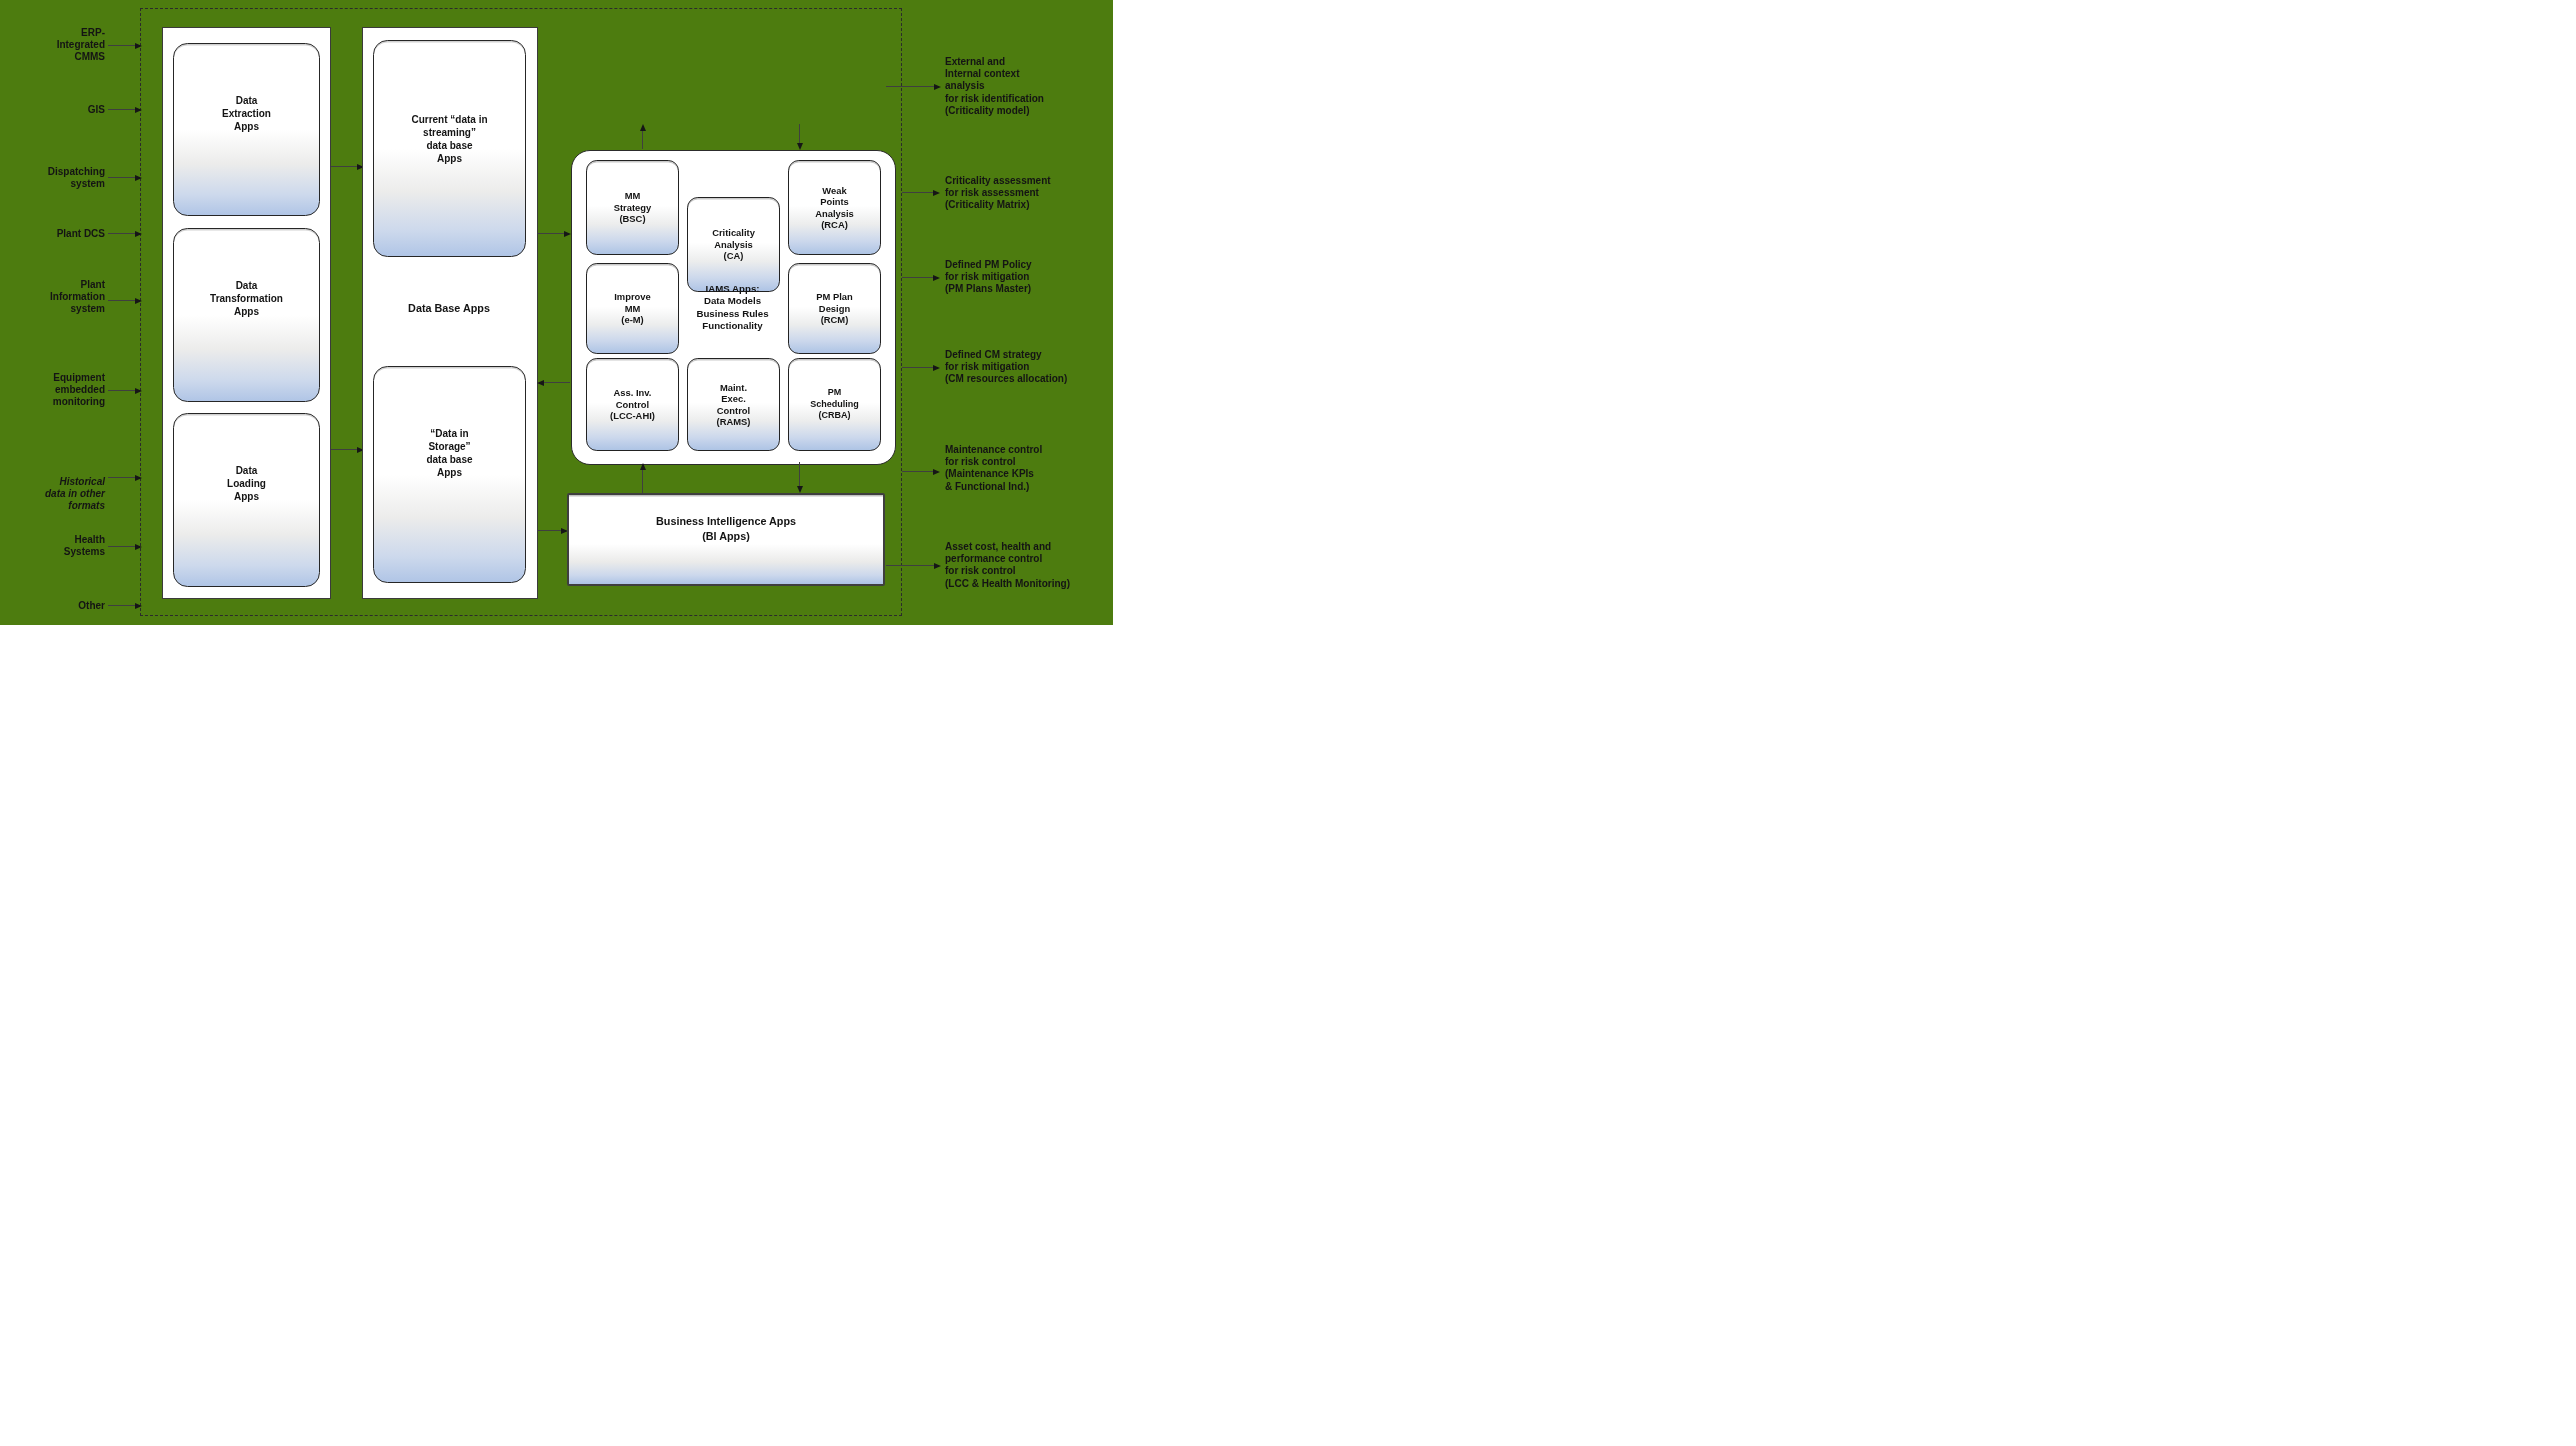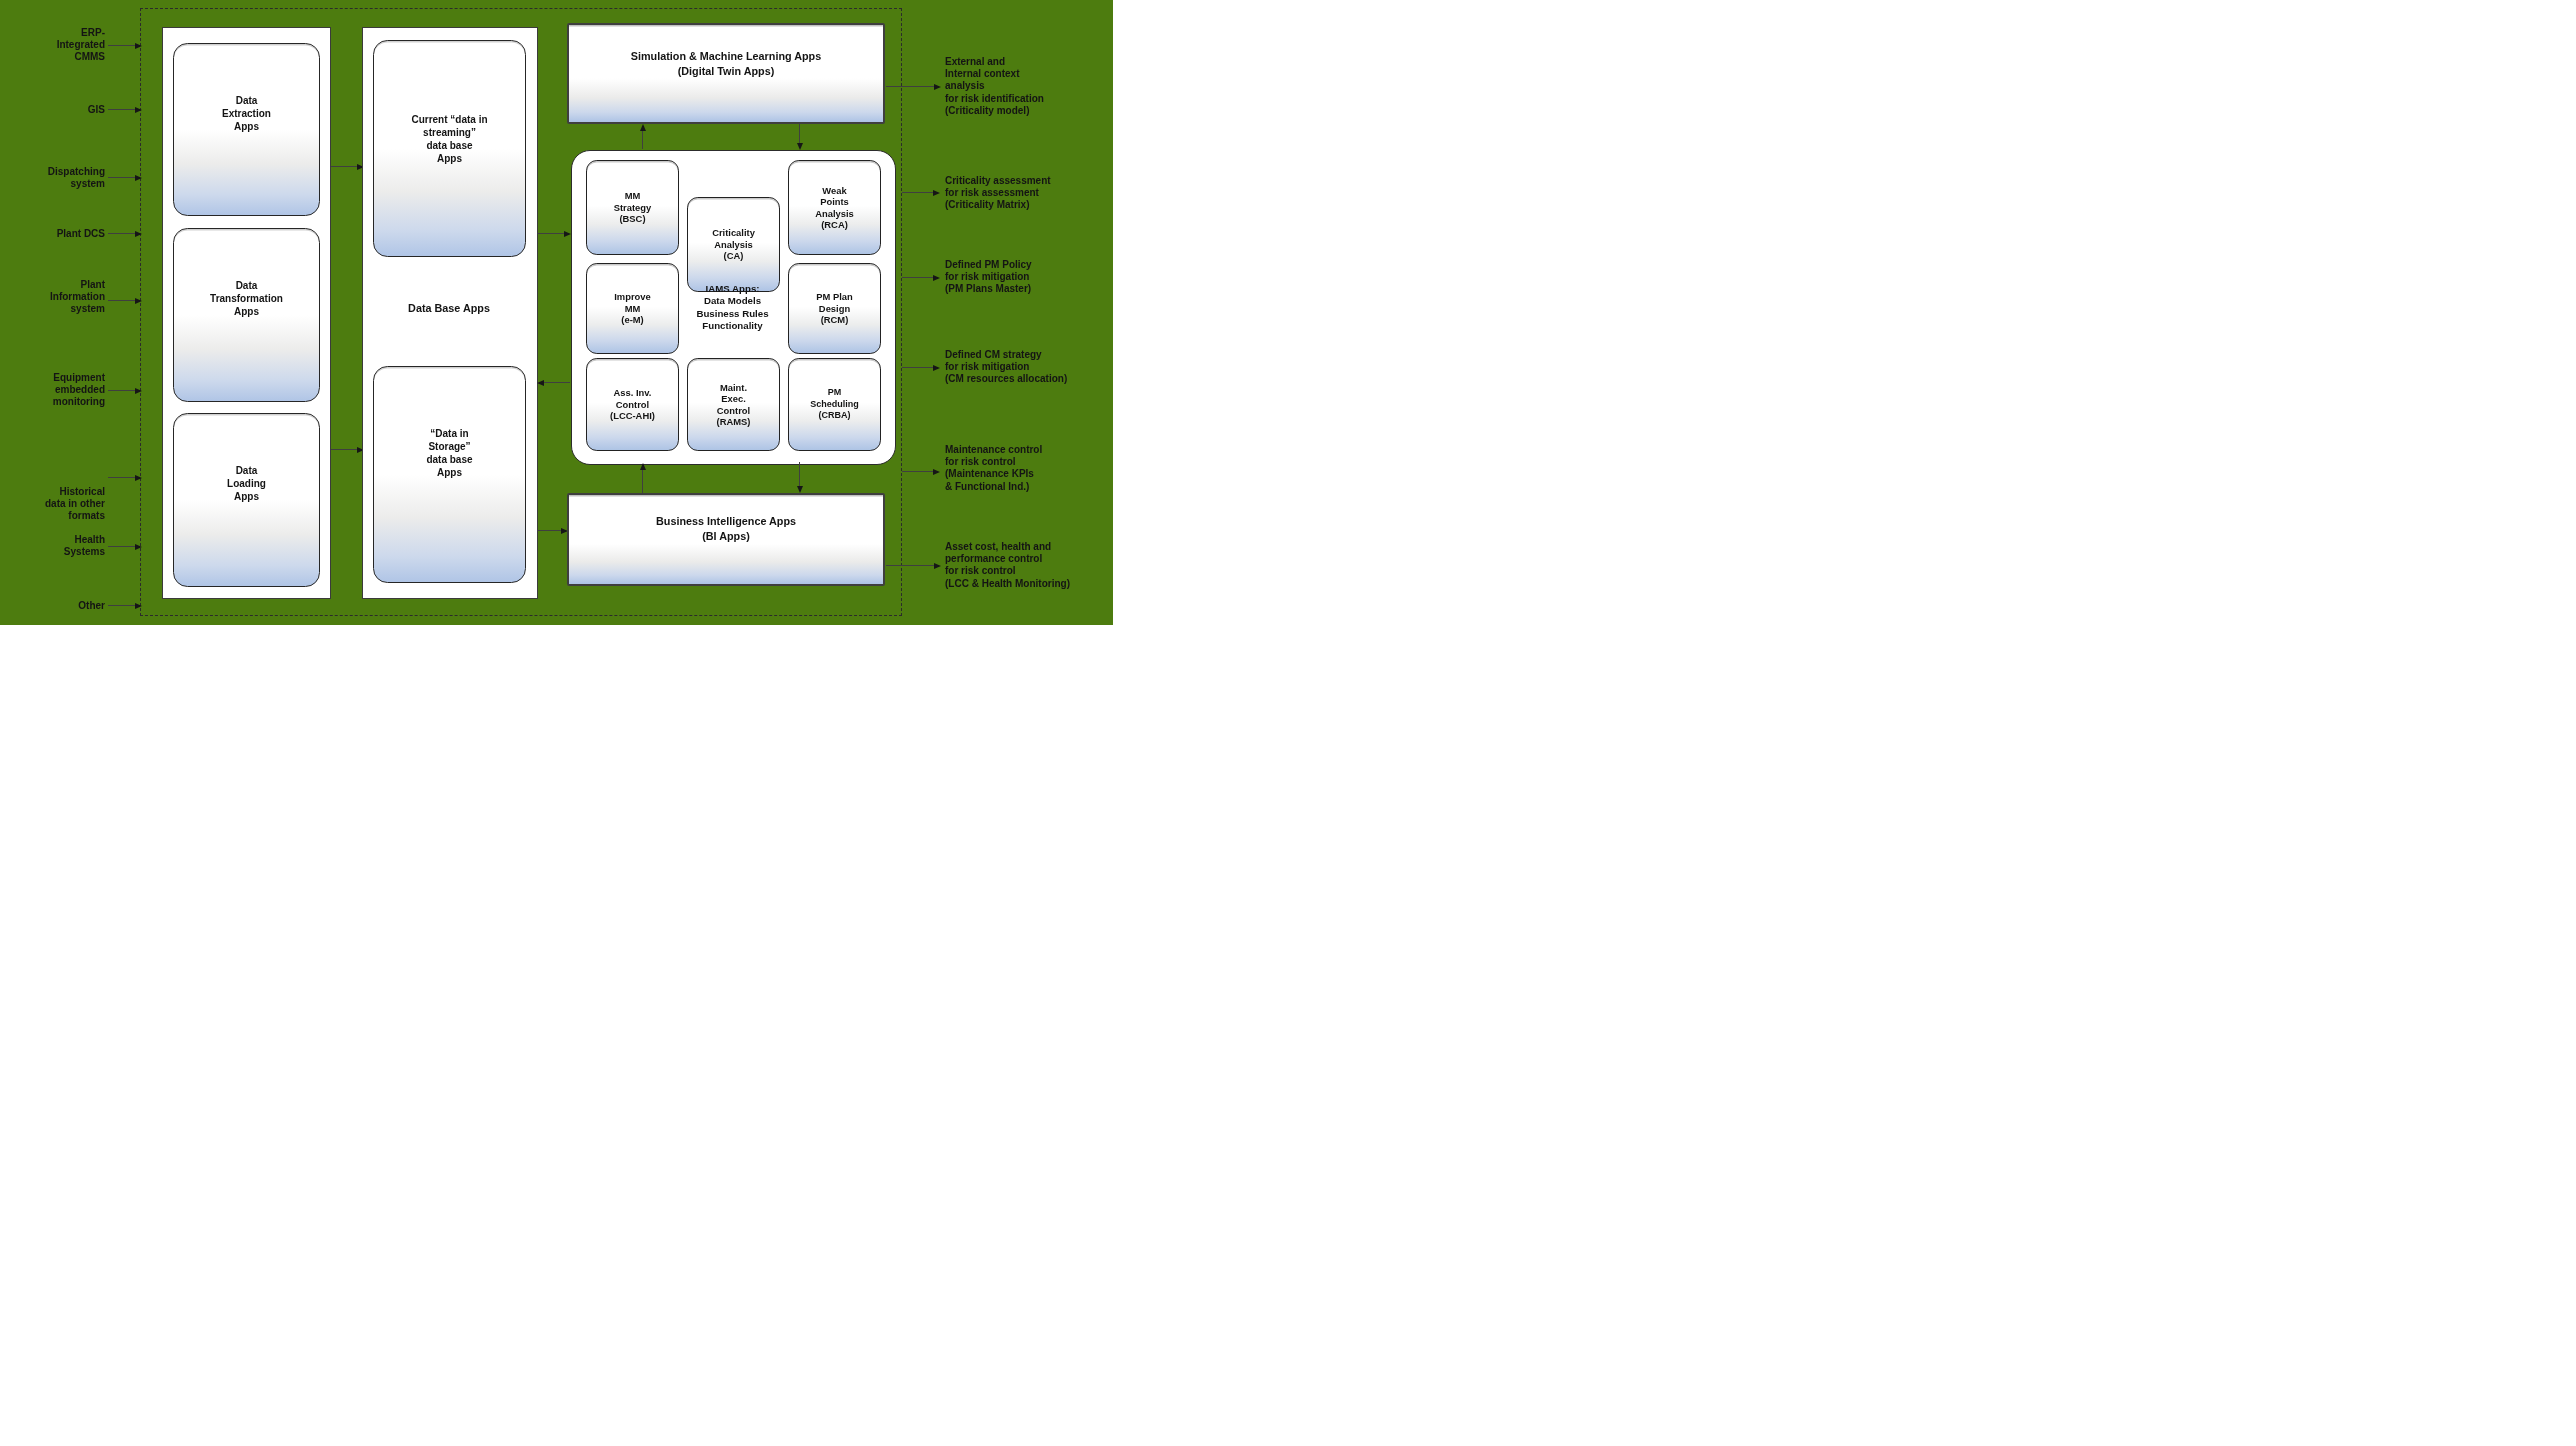--- a/index.html
+++ b/index.html
@@ -65,21 +65,21 @@
   <div class="abs txt inlabel" style="top:104px;">GIS</div>
   <div class="abs txt inlabel" style="top:166px;">Dispatching
 system</div>
   <div class="abs txt inlabel" style="top:228px;">Plant DCS</div>
   <div class="abs txt inlabel" style="top:271px;margin-top:8px;">Plant
 Information
 system</div>
   <div class="abs txt inlabel" style="top:372px;">Equipment
 embedded
 monitoring</div>
-  <div class="abs txt inlabel" style="top:486px;">Historical
+  <div class="abs txt inlabel" style="top:476px;font-style:italic;">Historical
 data in other
 formats</div>
   <div class="abs txt inlabel" style="top:534px;">Health
 Systems</div>
   <div class="abs txt inlabel" style="top:600px;">Other</div>
 
   <div class="hA r" style="left:108px;top:45px;width:27px;"></div>
   <div class="hA r" style="left:108px;top:109px;width:27px;"></div>
   <div class="hA r" style="left:108px;top:177px;width:27px;"></div>
   <div class="hA r" style="left:108px;top:233px;width:27px;"></div>
@@ -117,24 +117,20 @@
 Apps</span>
   </div>
   <div class="abs txt" style="left:362px;top:302px;width:174px;text-align:center;font-size:10.8px;">Data Base Apps</div>
   <div class="abs gbox" style="left:373px;top:366px;width:153px;height:217px;padding-bottom:43px;box-sizing:border-box;">
     <span class="txt boxtext">“Data in
 Storage”
 data base
 Apps</span>
   </div>
 
-  <div class="abs bigbox" style="left:567px;top:23px;width:318px;height:101px;padding-bottom:19px;box-sizing:border-box;">
-    <span class="txt bigtext">Simulation &amp; Machine Learning Apps
-(Digital Twin Apps)</span>
-  </div>
 
   <div class="vA u" style="left:642px;top:130px;height:19.4px;"></div>
   <div class="vA d" style="left:799px;top:124px;height:19.4px;"></div>
 
   <div class="abs iamsbox" style="left:571px;top:150px;width:323px;height:313px;"></div>
 
   <div class="abs cell" style="left:586px;top:160px;width:91px;height:93px;">
     <span class="txt celltext">MM
 Strategy
 (BSC)</span>

